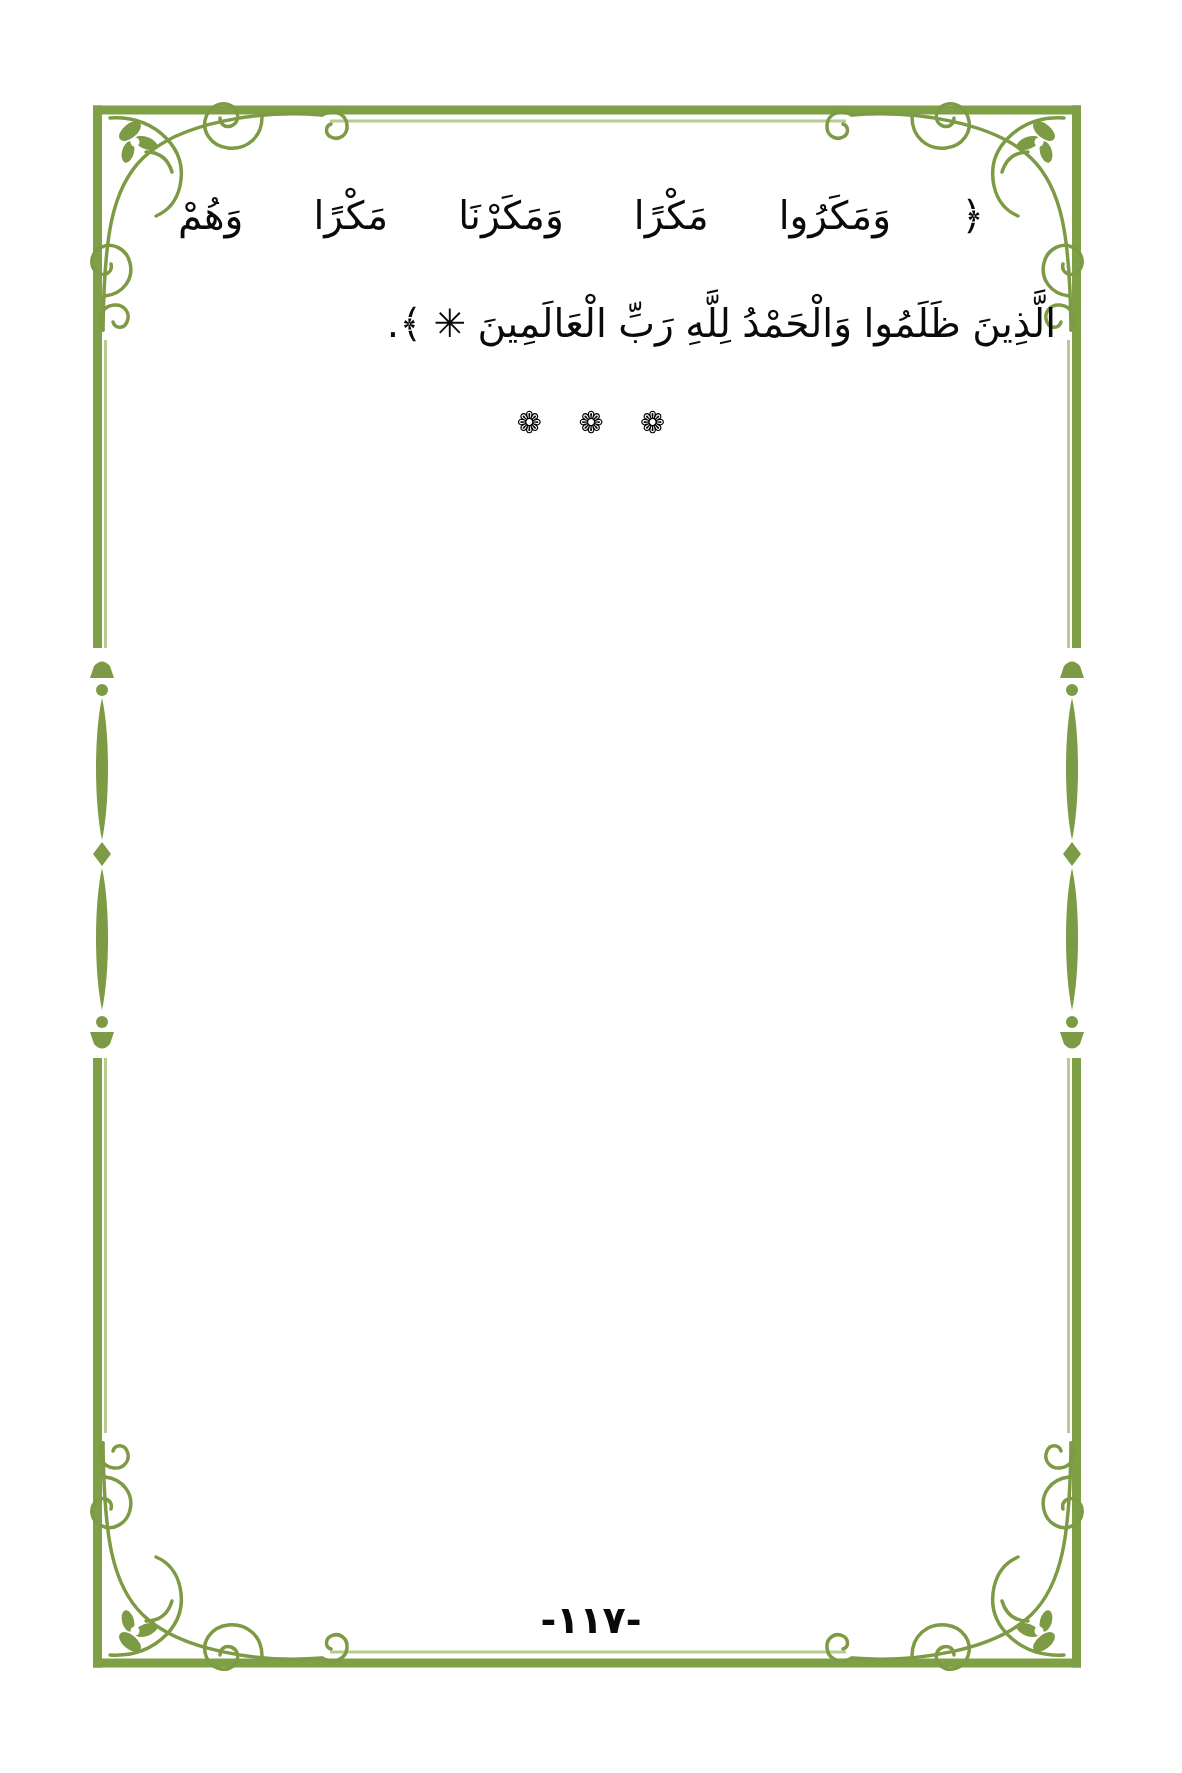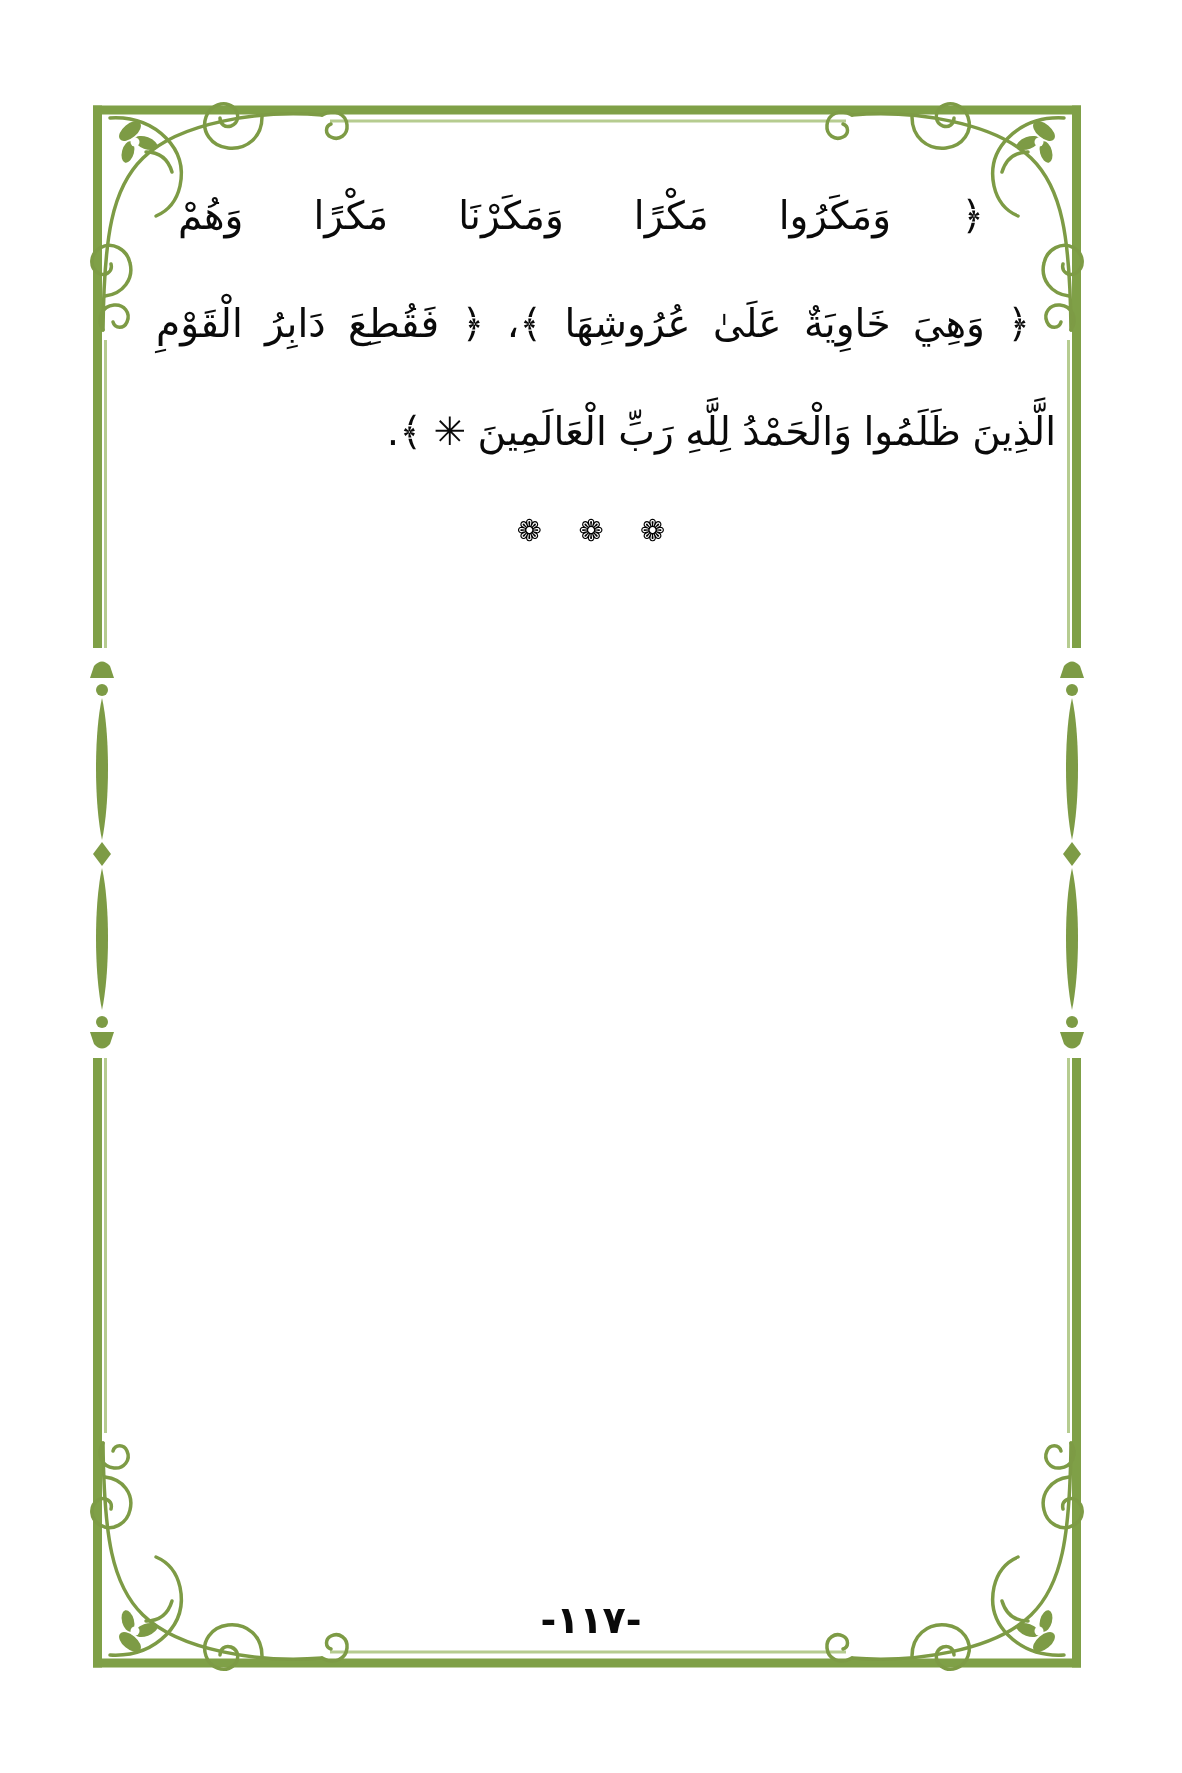--- a/index.html
+++ b/index.html
@@ -106,20 +106,19 @@
     <use href="#spindleL" transform="translate(1174,0) scale(-1,1)"></use>
 
     <use href="#cornerTL"></use>
     <use href="#cornerTL" transform="translate(1174,0) scale(-1,1)"></use>
     <use href="#cornerTL" transform="translate(0,1773) scale(1,-1)"></use>
     <use href="#cornerTL" transform="translate(1174,1773) scale(-1,-1)"></use>
   </svg>
 
   <div class="text-block" dir="rtl">
     <div class="line line-1">﴿ وَمَكَرُوا مَكْرًا وَمَكَرْنَا مَكْرًا وَهُمْ</div>
-    <div class="line line-6">﴿ وَهِيَ خَاوِيَةٌ عَلَىٰ عُرُوشِهَا ﴾، ﴿ فَقُطِعَ دَابِرُ الْقَوْمِ</div>
     <div class="line line-7">الَّذِينَ ظَلَمُوا وَالْحَمْدُ لِلَّهِ رَبِّ الْعَالَمِينَ ✳ ﴾.</div>
     <div class="divider">❁ ❁ ❁</div>
   </div>
 
   <div class="page-number">-١١٧-</div>
 
 </div>
 
 </body></html>

